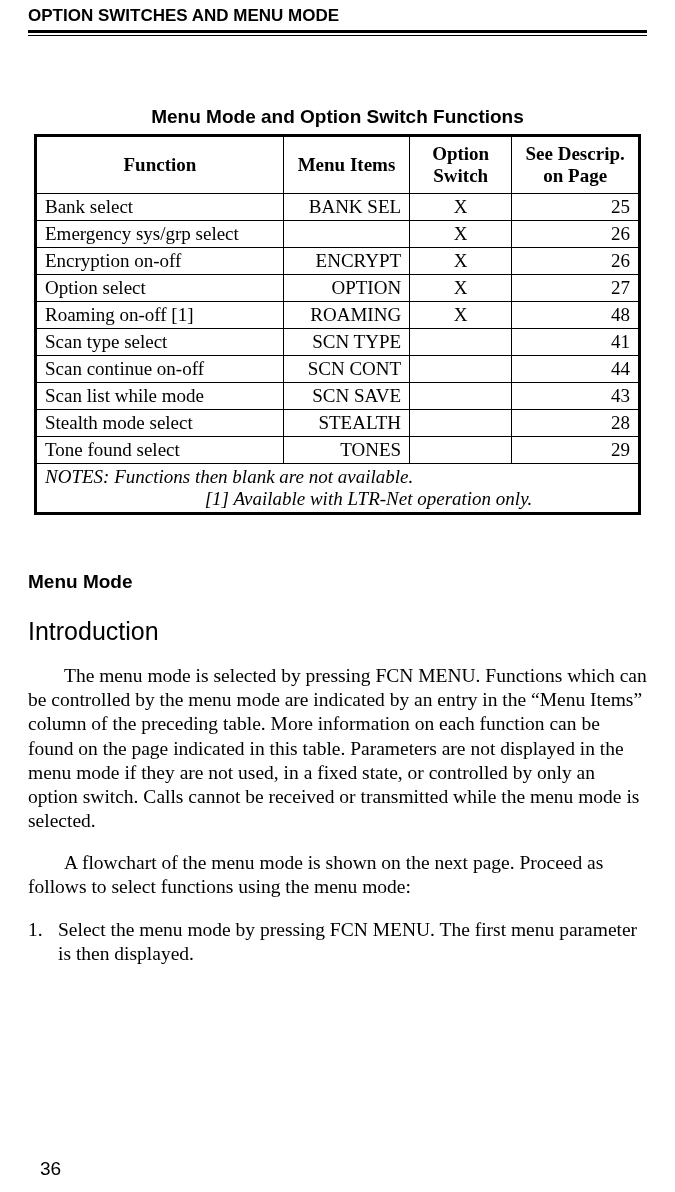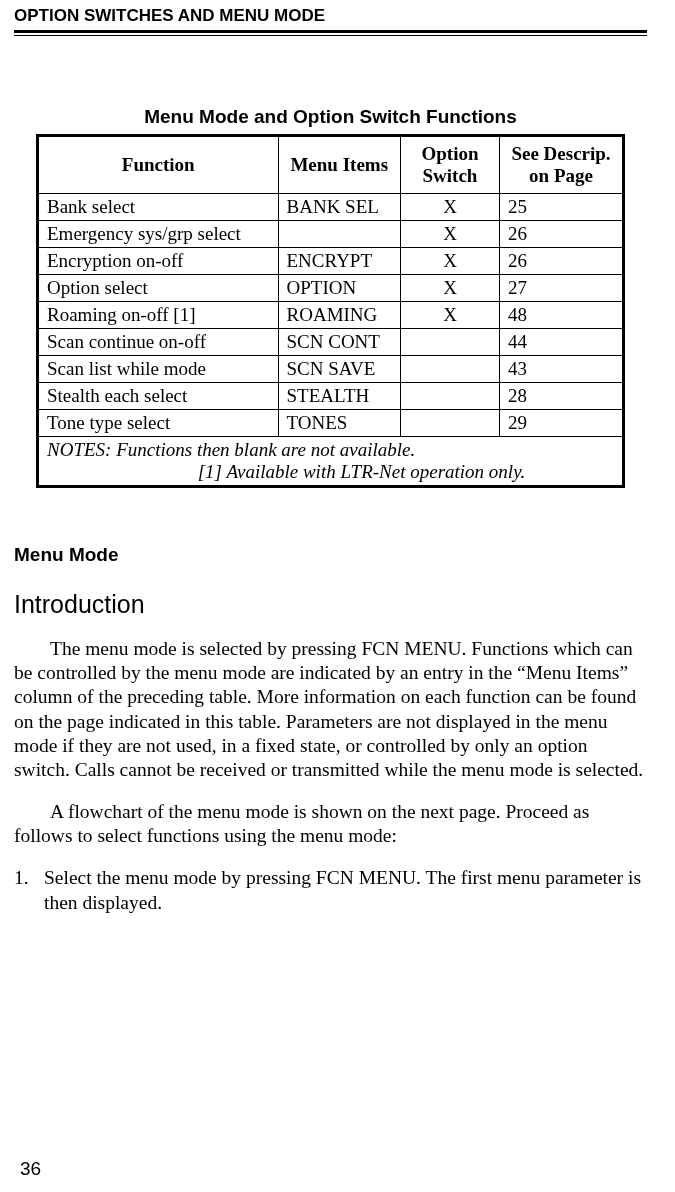--- a/index.html
+++ b/index.html
@@ -6,21 +6,21 @@
     margin: 0;
     padding: 0;
     background: #fff;
     color: #000;
     font-family: "Times New Roman", Times, serif;
   }
   .page {
     width: 675px;
     height: 1192px;
     box-sizing: border-box;
-    padding: 0 28px 0 14px;
+    padding: 0 28px 0 28px;
     position: relative;
   }
   .running-head {
     font-family: Arial, Helvetica, sans-serif;
     font-weight: bold;
     font-size: 17px;
     padding-top: 6px;
     padding-bottom: 4px;
   }
   .rule-thick {
@@ -33,21 +33,21 @@
   .table-title {
     font-family: Arial, Helvetica, sans-serif;
     font-weight: bold;
     font-size: 19px;
     text-align: center;
     margin-top: 70px;
     margin-bottom: 6px;
   }
   .fn-table-wrap {
     border: 3px solid #000;
-    margin: 0 22px;
+    margin: 0 6px;
   }
   table.fn-table {
     width: 100%;
     border-collapse: collapse;
     font-size: 19px;
   }
   table.fn-table th {
     font-weight: bold;
     text-align: center;
     padding: 6px 6px;
@@ -56,23 +56,23 @@
   }
   table.fn-table th:last-child { border-right: none; }
   table.fn-table td {
     padding: 2px 8px;
     border-right: 1px solid #000;
     border-top: 1px solid #000;
     vertical-align: middle;
   }
   table.fn-table td:last-child { border-right: none; }
   .col-func { width: 41%; text-align: left; }
-  .col-menu { width: 21%; text-align: left; padding-left:8px;}
+  .col-menu { width: 21%; text-align: right; padding-left:8px;}
   .col-switch { width: 17%; text-align: center; }
-  .col-page { width: 21%; text-align: left; }
+  .col-page { width: 21%; text-align: right; }
   .notes-row td {
     font-style: italic;
     border-right: none;
   }
   .notes-line2 {
     display: block;
     padding-left: 62px;
     text-align: center;
   }
 
@@ -109,21 +109,21 @@
   }
   .ol .item {
     display: flex;
   }
   .ol .num {
     width: 30px;
     flex: 0 0 30px;
   }
   .page-num {
     position: absolute;
-    left: 20px;
+    left: 40px;
     bottom: 12px;
     font-size: 19px;
     font-family: Arial, Helvetica, sans-serif;
   }
 </style>
 </head>
 <body>
 
 <div class="page">
 
@@ -168,39 +168,45 @@
           <td class="col-switch">X</td>
           <td class="col-page">27</td>
         </tr>
         <tr>
           <td class="col-func">Roaming on-off [1]</td>
           <td class="col-menu">ROAMING</td>
           <td class="col-switch">X</td>
           <td class="col-page">48</td>
         </tr>
         <tr>
+          <td class="col-func">Scan type select</td>
+          <td class="col-menu">SCN TYPE</td>
+          <td class="col-switch"></td>
+          <td class="col-page">41</td>
+        </tr>
+        <tr>
           <td class="col-func">Scan continue on-off</td>
           <td class="col-menu">SCN CONT</td>
           <td class="col-switch"></td>
           <td class="col-page">44</td>
         </tr>
         <tr>
           <td class="col-func">Scan list while mode</td>
           <td class="col-menu">SCN SAVE</td>
           <td class="col-switch"></td>
           <td class="col-page">43</td>
         </tr>
         <tr>
-          <td class="col-func">Stealth each select</td>
+          <td class="col-func">Stealth mode select</td>
           <td class="col-menu">STEALTH</td>
           <td class="col-switch"></td>
           <td class="col-page">28</td>
         </tr>
         <tr>
-          <td class="col-func">Tone type select</td>
+          <td class="col-func">Tone found select</td>
           <td class="col-menu">TONES</td>
           <td class="col-switch"></td>
           <td class="col-page">29</td>
         </tr>
         <tr class="notes-row">
           <td colspan="4">
             <span>NOTES: Functions then blank are not available.</span>
             <span class="notes-line2">[1] Available with LTR-Net operation only.</span>
           </td>
         </tr>

